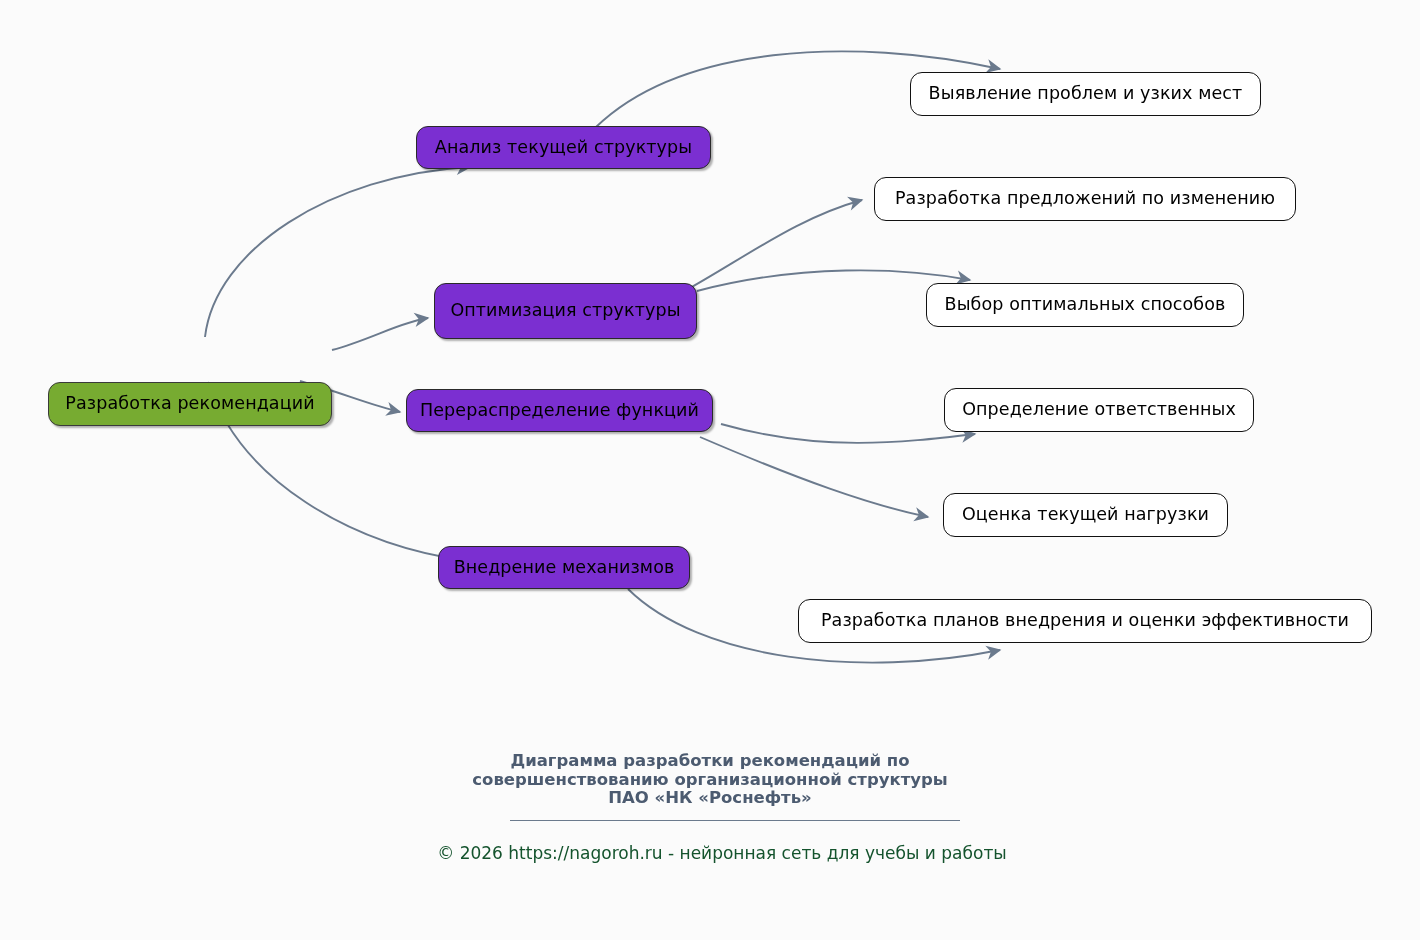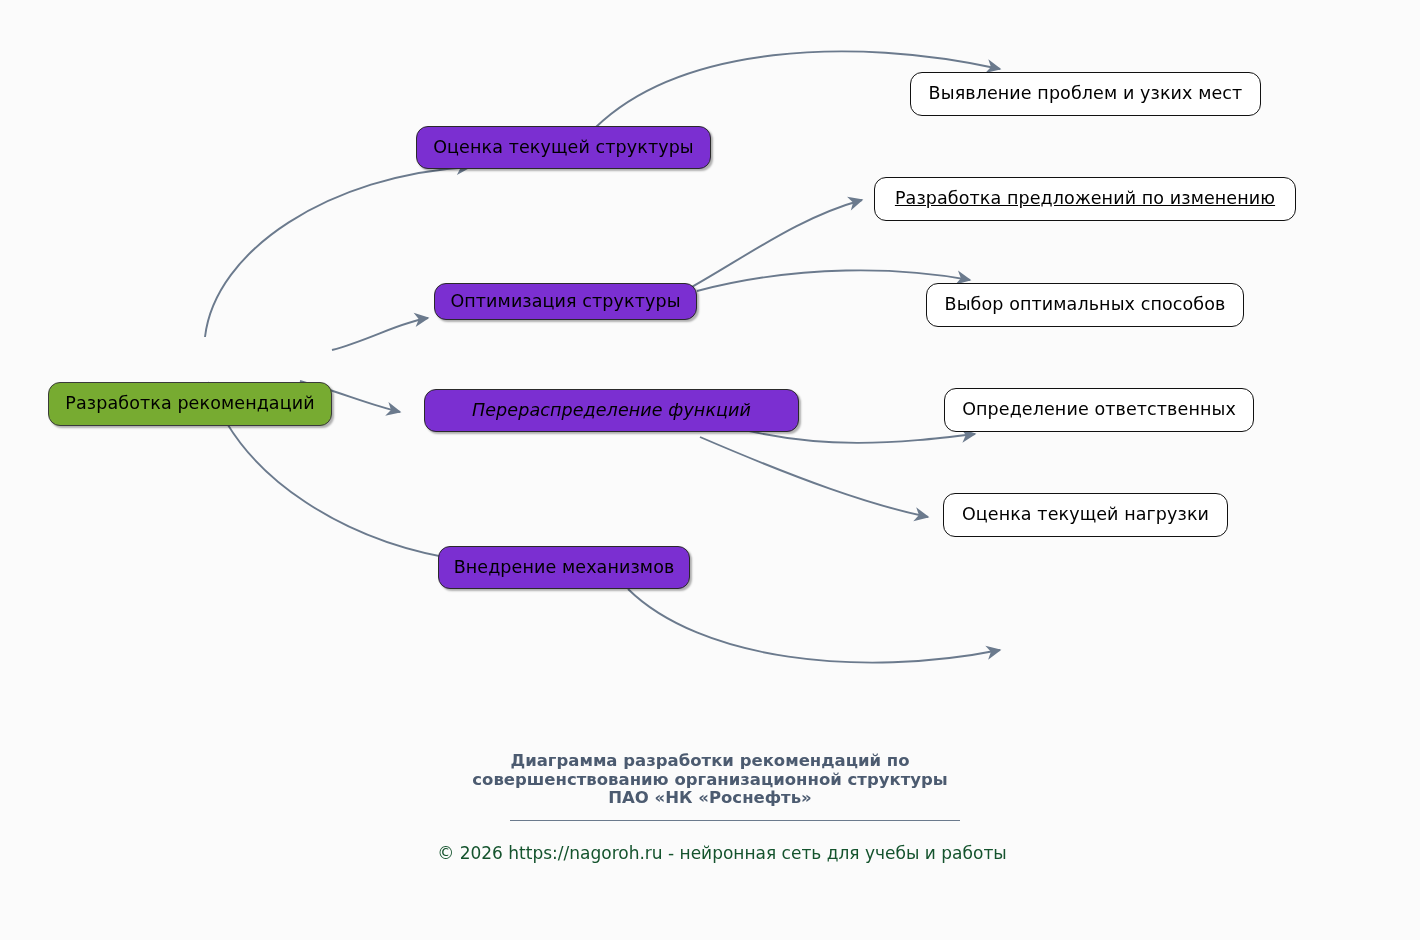--- a/index.html
+++ b/index.html
@@ -118,55 +118,58 @@
 
       <path d="M 628 589 C 700 660 860 678 1000 650"></path>
     </g>
   </svg>
 
   <div class="node root" style="left:48px; top:337px; width:284px; height:44px;margin-top:45px;">
     <span>Разработка рекомендаций</span>
   </div>
 
   <div class="node branch" style="left:416px; top:126px; width:295px; height:43px;">
-    <span>Оценка текущей структуры</span>
+    <span>Анализ текущей структуры</span>
   </div>
 
-  <div class="node branch" style="left:434px; top:283px; width:263px; height:37px;">
+  <div class="node branch" style="left:434px; top:283px; width:263px; height:56px;">
     <span>Оптимизация структуры</span>
   </div>
 
-  <div class="node branch" style="left:424px; top:389px; width:375px; height:43px;font-style:italic;">
+  <div class="node branch" style="left:406px; top:389px; width:307px; height:43px;">
     <span>Перераспределение функций</span>
   </div>
 
   <div class="node branch" style="left:438px; top:546px; width:252px; height:43px;">
     <span>Внедрение механизмов</span>
   </div>
 
   <div class="node leaf" style="left:910px; top:72px; width:351px; height:44px;">
     <span>Выявление проблем и узких мест</span>
   </div>
 
-  <div class="node leaf" style="left:874px; top:177px; width:422px; height:44px;text-decoration:underline;">
+  <div class="node leaf" style="left:874px; top:177px; width:422px; height:44px;">
     <span>Разработка предложений по изменению</span>
   </div>
 
   <div class="node leaf" style="left:926px; top:283px; width:318px; height:44px;">
     <span>Выбор оптимальных способов</span>
   </div>
 
   <div class="node leaf" style="left:944px; top:388px; width:310px; height:44px;">
     <span>Определение ответственных</span>
   </div>
 
   <div class="node leaf" style="left:943px; top:493px; width:285px; height:44px;">
     <span>Оценка текущей нагрузки</span>
   </div>
 
+  <div class="node leaf" style="left:798px; top:599px; width:574px; height:44px;">
+    <span>Разработка планов внедрения и оценки эффективности</span>
+  </div>
 
   <div class="caption">
     <span class="caption-line">Диаграмма разработки рекомендаций по</span>
     <span class="caption-line">совершенствованию организационной структуры</span>
     <span class="caption-line">ПАО «НК «Роснефть»</span>
   </div>
 
   <div class="rule"></div>
 
   <div class="footer">© 2026 https://nagoroh.ru - нейронная сеть для учебы и работы</div>

